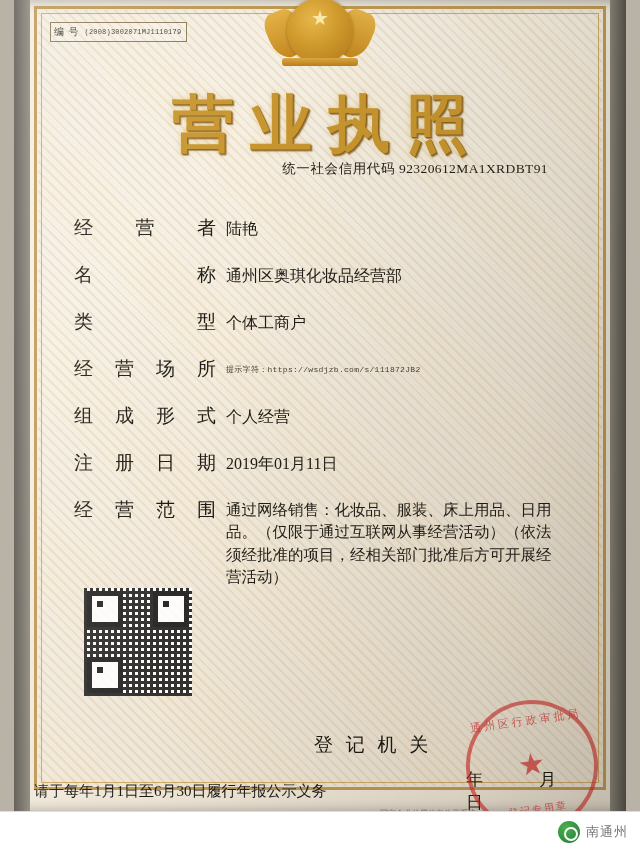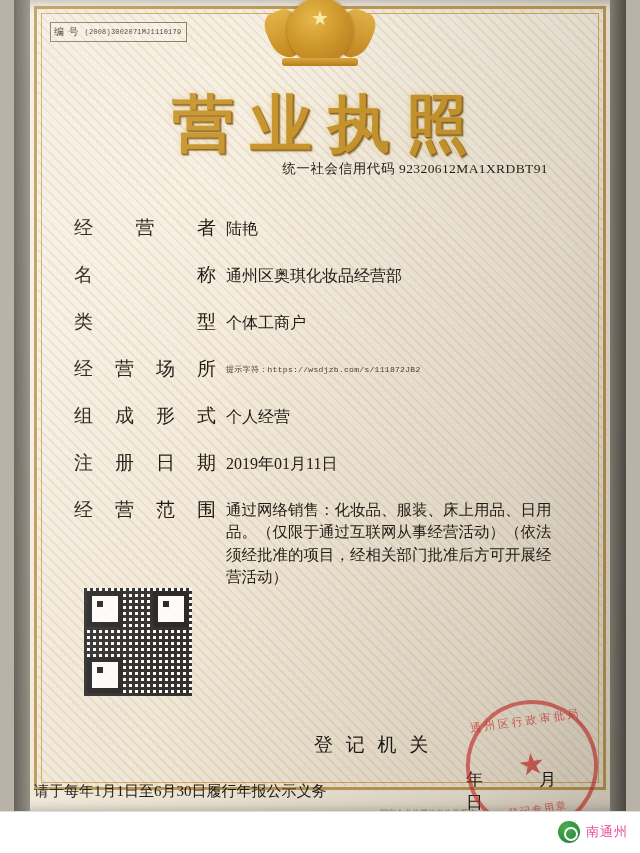--- a/index.html
+++ b/index.html
@@ -350,21 +350,21 @@
   .wm .logo:after {
     content: "";
     position: absolute;
     left: 6px; top: 6px;
     width: 10px; height: 10px;
     border-radius: 50%;
     border: 2px solid #fff;
   }
   .wm .wmtext {
     font-size: 13px;
-    color: #ec4899;
+    color: #737373;
     letter-spacing: 1px;
     font-family: "DejaVu Sans", sans-serif;
   }
   .left-edge {
     position: absolute;
     left: 0; top: 0;
     width: 16px; height: 812px;
     background: linear-gradient(90deg, #5a564e, #8e887c);
   }
   .right-edge {

